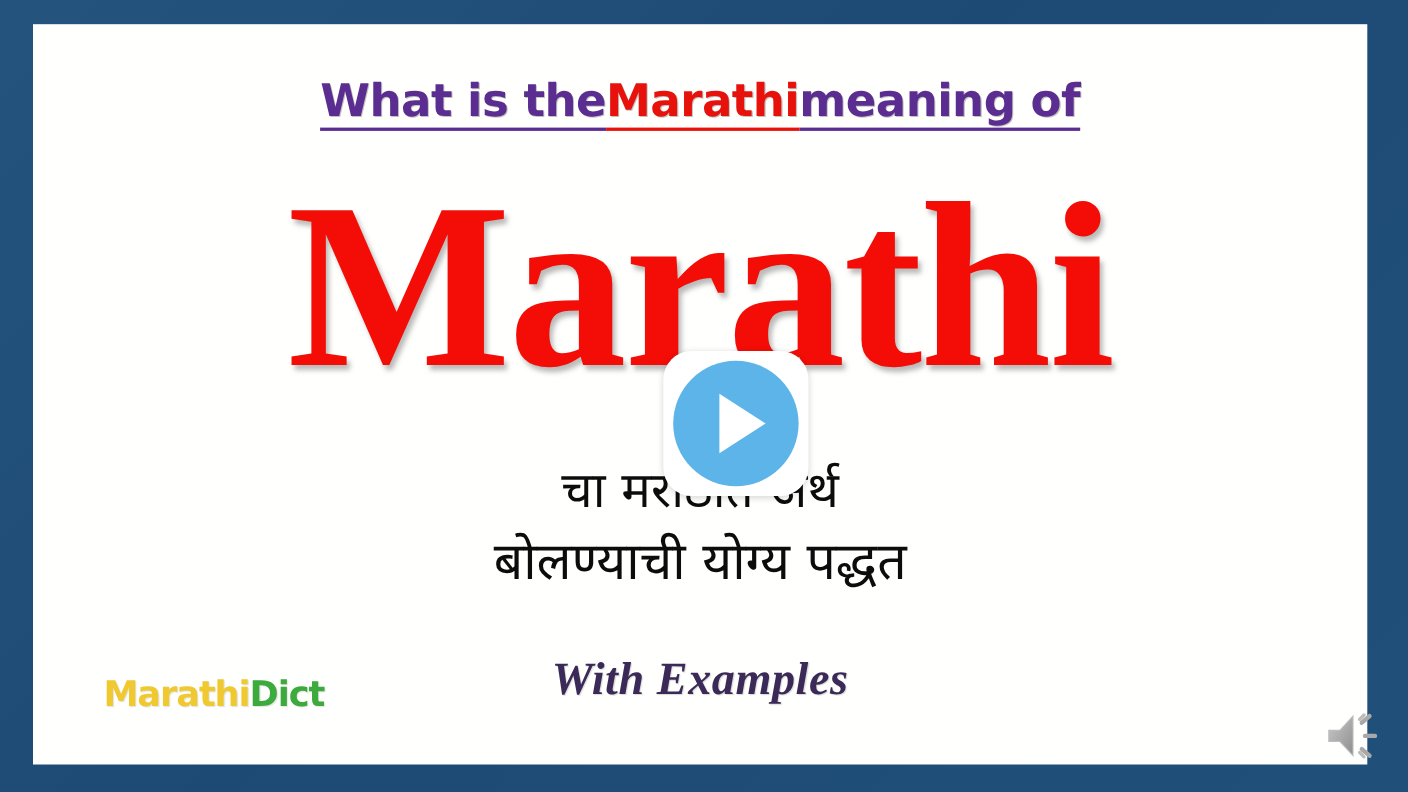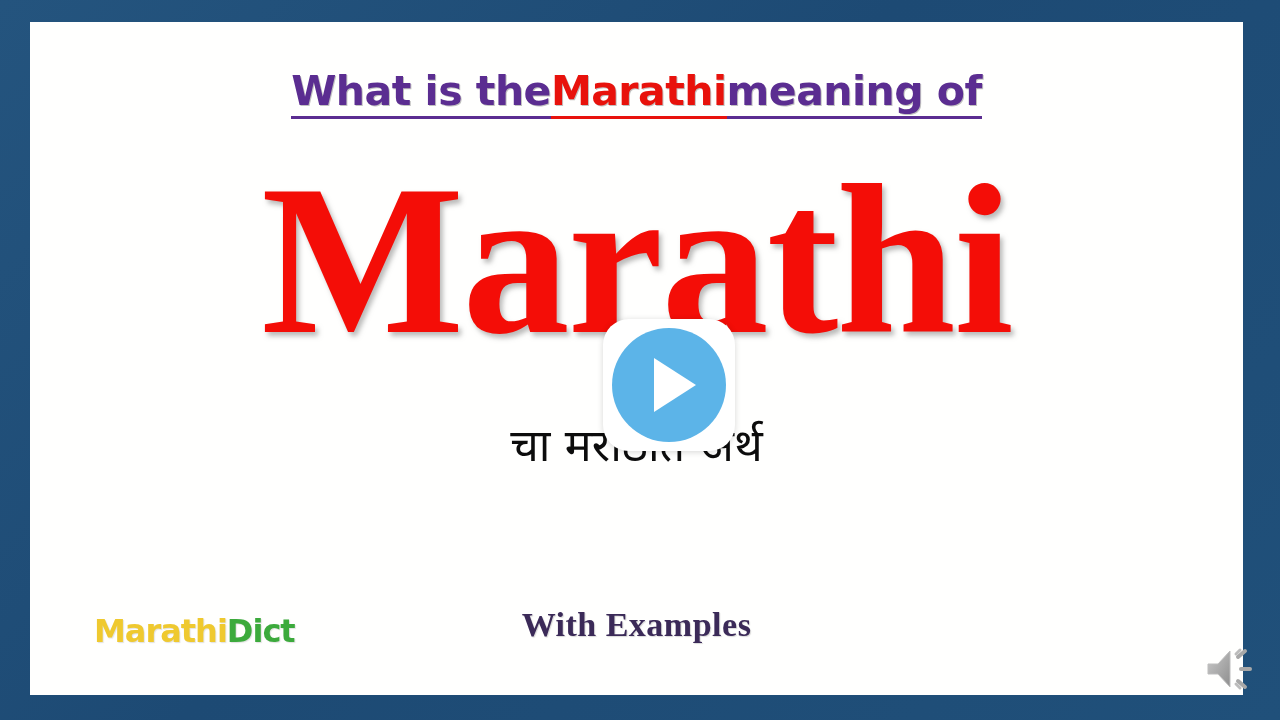--- a/index.html
+++ b/index.html
@@ -74,29 +74,30 @@
     font-family:"DejaVu Sans", sans-serif;
     font-size:45px;
     line-height:1.42;
   }
   #marathi-block .dev-line { display:block; white-space:nowrap; }
   #marathi-line-2 { font-size:47px; }
 
   
   #with-examples {
     position:absolute;
-    left:0; top:584px;
+    left:0; top:572px;
     width:100%;
     text-align:center;
     font-family:"Liberation Serif","DejaVu Serif",serif;
     font-weight:bold;
-    font-size:34px;
+    font-size:42px;
     color:#3b2a58;
     letter-spacing:.5px;
     text-shadow:1px 1px 1px rgba(160,160,160,.4);
+    font-style:italic;
   }
 
   
   #play-button {
     position:absolute;
     left:573px; top:297px;
     width:132px; height:132px;
     background:#ffffff;
     border-radius:26px;
     box-shadow:0 1px 6px rgba(0,0,0,.16);
@@ -146,20 +147,21 @@
   <div id="slide-canvas">
 
     <div id="headline">
       <span class="hl hl-purple">What is the </span><span class="hl hl-red">Marathi</span><span class="hl hl-purple"> meaning of</span>
     </div>
 
     <div id="hero-word">Marathi</div>
 
     <div id="marathi-block">
       <span class="dev-line" id="marathi-line-1">चा मराठीत अर्थ</span>
+      <span class="dev-line" id="marathi-line-2">बोलण्याची योग्य पद्धत</span>
     </div>
 
     <div id="with-examples">With Examples</div>
 
     <div id="brand-logo"><span id="brand-marathi">Marathi</span><span id="brand-dict">Dict</span></div>
 
     <div id="speaker-icon">
       <svg viewBox="0 0 62 62" width="62" height="62" aria-hidden="true">
         <defs>
           <linearGradient id="spkGrad" x1="0" y1="0" x2="1" y2="1">

